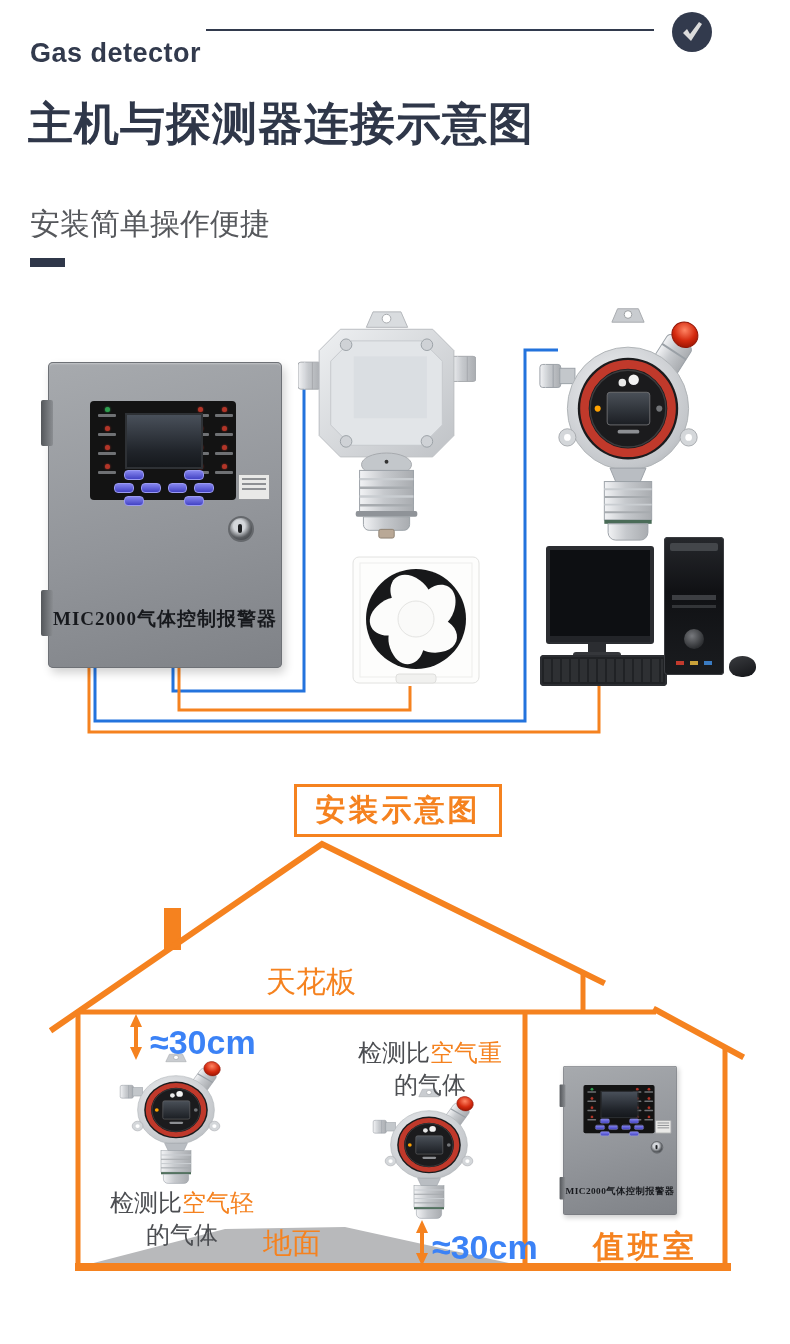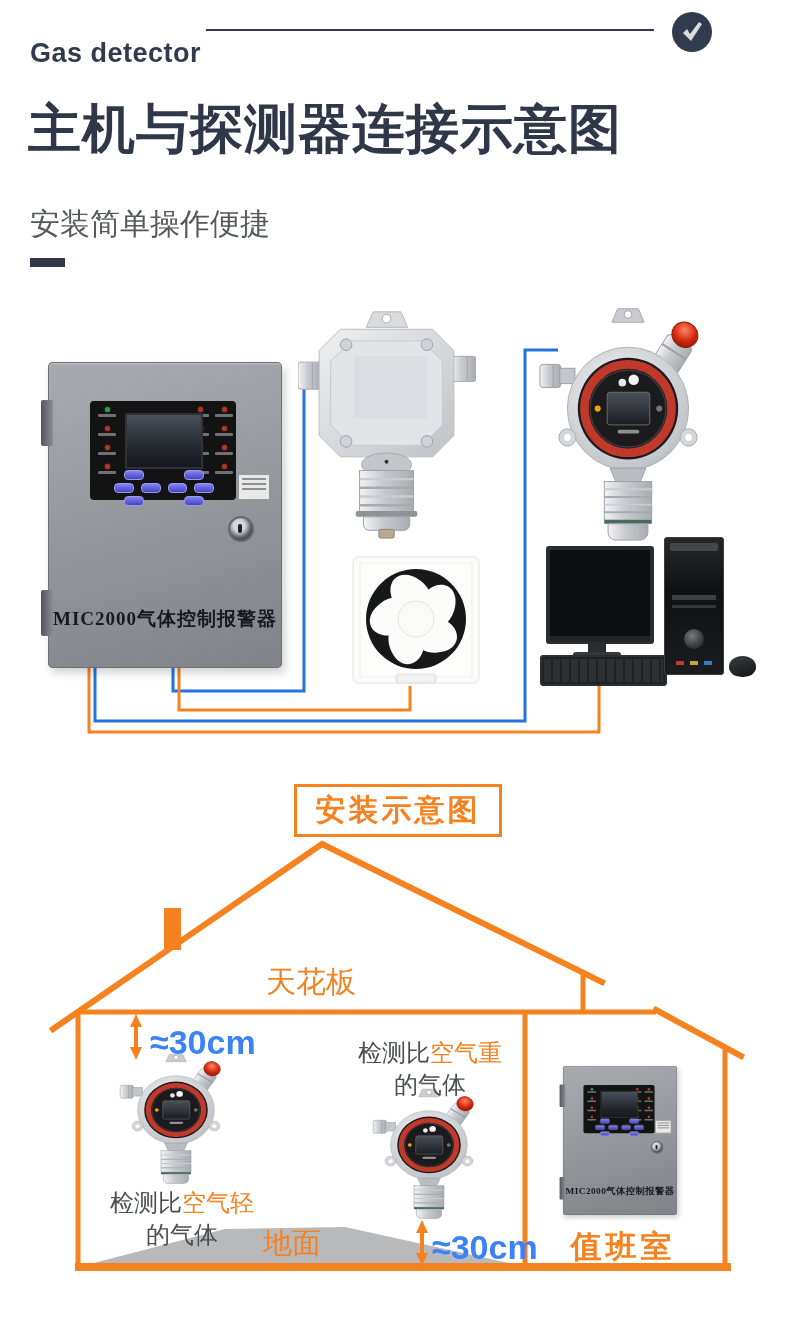--- a/index.html
+++ b/index.html
@@ -4,21 +4,21 @@
 <style>
   html,body{margin:0;padding:0;background:#fff;}
   .page{position:relative;width:790px;height:1344px;background:#ffffff;overflow:hidden;
         font-family:"Liberation Sans","DejaVu Sans",sans-serif;}
   
   .brand{position:absolute;left:30px;top:11px;font-size:27px;font-weight:800;color:#323a4d;letter-spacing:.5px;margin-top:27px;}
   .brand-line{position:absolute;left:206px;top:29px;width:448px;height:2px;background:#323a4d;}
   .check-badge{position:absolute;left:672px;top:12px;width:40px;height:40px;border-radius:50%;
                background:#323a4d;display:flex;align-items:center;justify-content:center;}
   
-  .main-title{position:absolute;left:28px;top:94px;font-size:53px;font-weight:900;color:#2f3749;letter-spacing:1px;}
+  .main-title{position:absolute;left:28px;top:94px;font-size:45px;font-weight:900;color:#2f3749;letter-spacing:1px;}
   .subtitle{position:absolute;left:30px;top:184px;font-size:30px;color:#56585c;margin-top:20px;}
   .title-dash{position:absolute;left:30px;top:258px;width:35px;height:9px;background:#2f3749;}
   
   .wires,.house-svg{position:absolute;pointer-events:none;}
   .wires{left:0;top:0;z-index:1;}
   .house-svg{left:0;top:830px;z-index:1;}
   .comp{position:absolute;z-index:2;}
   .txt{position:absolute;z-index:3;}
   
   .panel-box{position:absolute;width:234px;height:306px;z-index:2;}
@@ -76,21 +76,21 @@
       display:flex;align-items:center;justify-content:center;font-size:30px;font-weight:700;color:#f5821f;letter-spacing:3px;z-index:3;}
   .orange-word{color:#f5821f;font-weight:400;}
   .ceiling-label{left:266px;top:962px;font-size:30px;color:#f5821f;}
   .clearance{font-size:34px;font-weight:700;color:#3b82f6;}
   .cl-top{left:150px;top:1023px;}
   .cl-bottom{left:432px;top:1228px;}
   .gas-note{width:160px;text-align:center;font-size:24px;color:#4c4e52;line-height:1.35;}
   .gas-heavy{left:350px;top:1037px;}
   .gas-light{left:102px;top:1187px;}
   .ground-label{left:263px;top:1224px;font-size:29px;font-weight:400;color:#f5821f;}
-  .duty-label{left:548px;top:1226px;width:150px;text-align:center;font-size:31px;font-weight:700;color:#f5821f;letter-spacing:4px;}
+  .duty-label{left:548px;top:1226px;width:150px;text-align:right;font-size:31px;font-weight:700;color:#f5821f;letter-spacing:4px;}
 </style>
 </head>
 <body>
 
 <div class="page">
 
   <div class="brand">Gas detector</div>
   <div class="brand-line"></div>
   <div class="check-badge">
     <svg width="26" height="26" viewBox="0 0 26 26">

